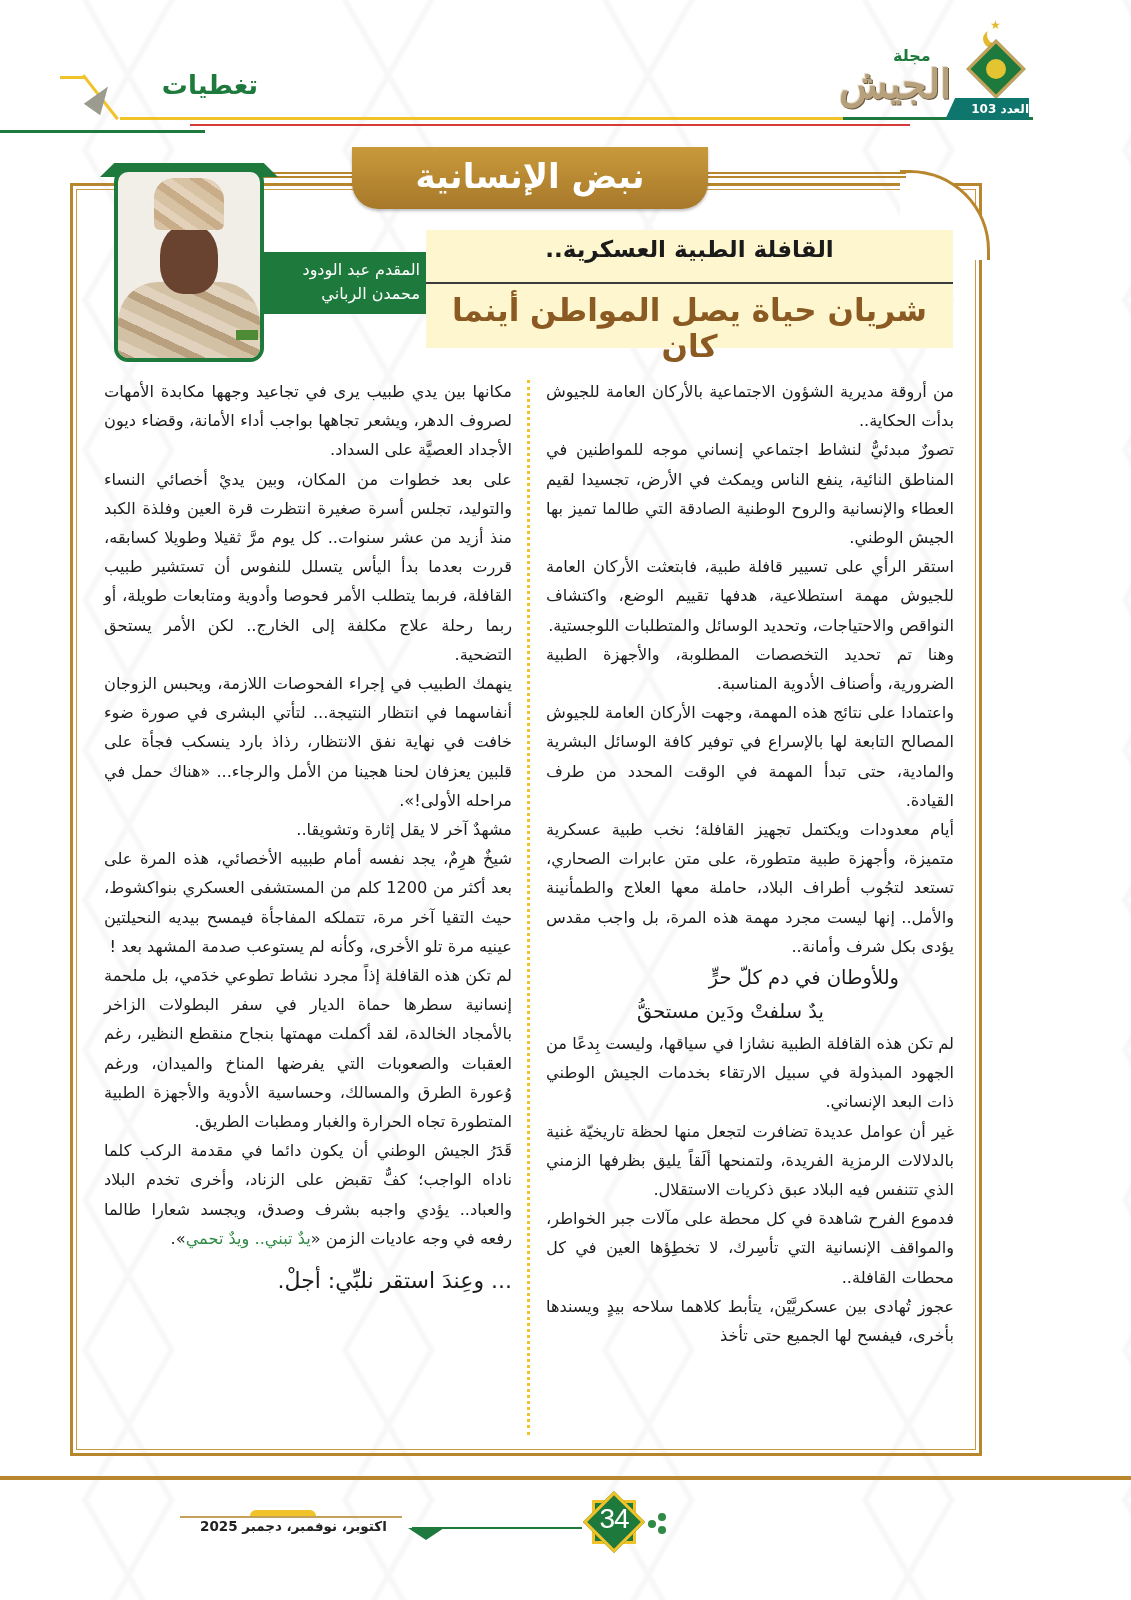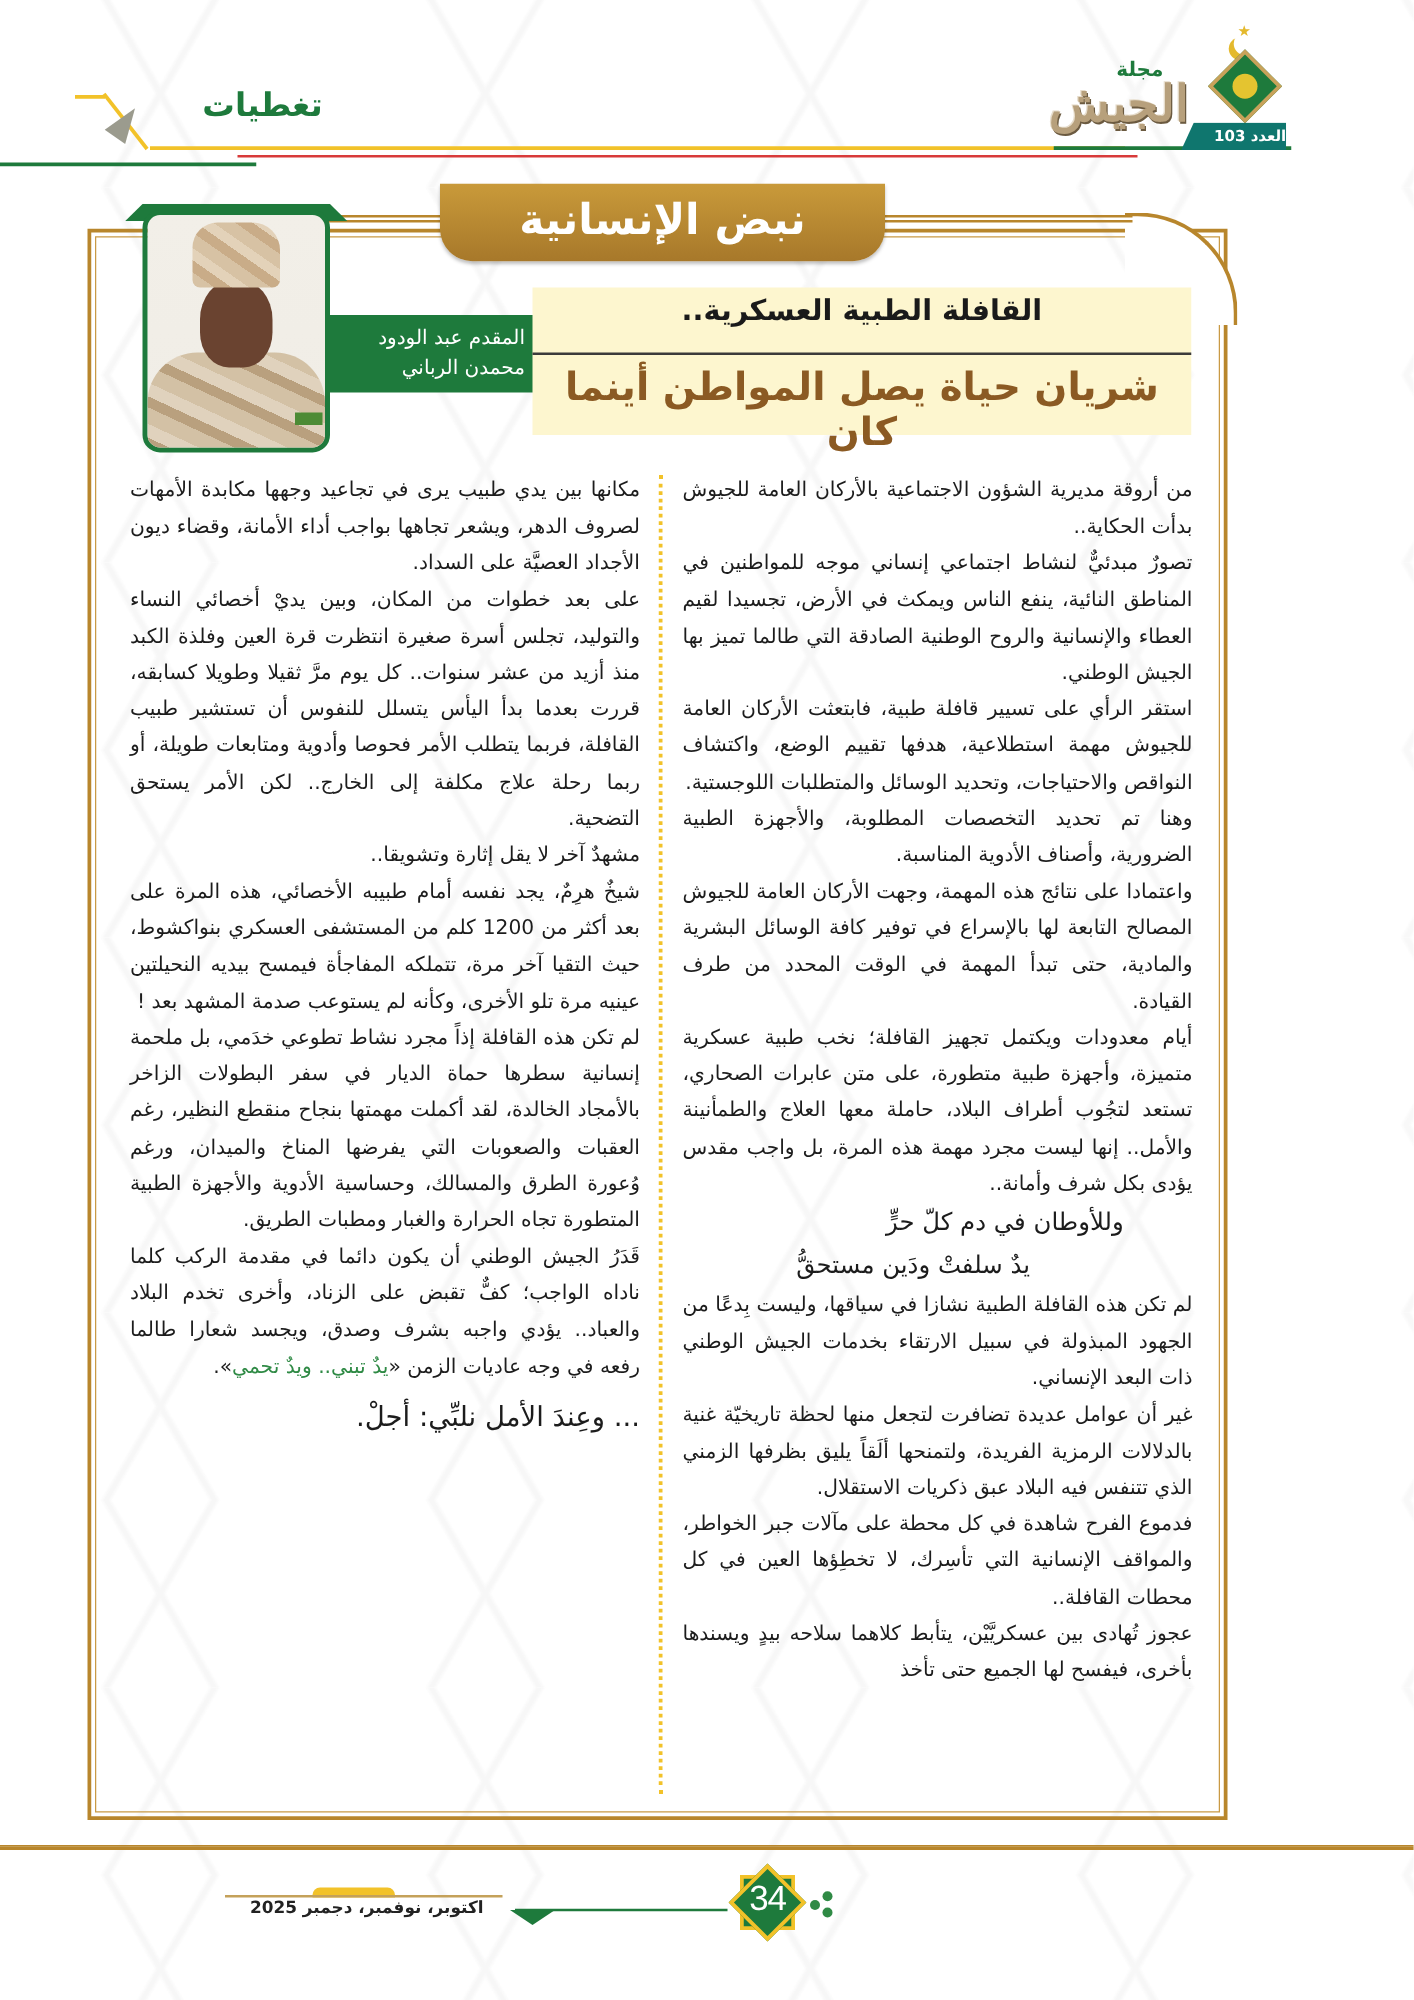--- a/index.html
+++ b/index.html
@@ -252,25 +252,26 @@
   <p>غير أن عوامل عديدة تضافرت لتجعل منها لحظة تاريخيّة غنية بالدلالات الرمزية الفريدة، ولتمنحها ألَقاً يليق بظرفها الزمني الذي تتنفس فيه البلاد عبق ذكريات الاستقلال.</p>
   <p>فدموع الفرح شاهدة في كل محطة على مآلات جبر الخواطر، والمواقف الإنسانية التي تأسِرك، لا تخطِؤها العين في كل محطات القافلة..</p>
   <p>عجوز تُهادى بين عسكريَّيْن، يتأبط كلاهما سلاحه بيدٍ ويسندها بأخرى، فيفسح لها الجميع حتى تأخذ</p>
 </div>
 
 <div class="col-divider"></div>
 
 <div class="col col-left">
   <p>مكانها بين يدي طبيب يرى في تجاعيد وجهها مكابدة الأمهات لصروف الدهر، ويشعر تجاهها بواجب أداء الأمانة، وقضاء ديون الأجداد العصيَّة على السداد.</p>
   <p>على بعد خطوات من المكان، وبين يديْ  أخصائي النساء والتوليد، تجلس أسرة صغيرة انتظرت قرة العين وفلذة الكبد منذ أزيد من عشر سنوات.. كل يوم مرَّ ثقيلا وطويلا كسابقه، قررت بعدما بدأ اليأس يتسلل للنفوس أن تستشير طبيب القافلة، فربما يتطلب الأمر فحوصا وأدوية ومتابعات طويلة، أو ربما رحلة علاج مكلفة إلى الخارج.. لكن الأمر يستحق التضحية.</p>
+  <p>ينهمك الطبيب في إجراء الفحوصات اللازمة، ويحبس الزوجان أنفاسهما في انتظار النتيجة... لتأتي البشرى في صورة ضوء خافت في نهاية نفق الانتظار، رذاذ بارد ينسكب فجأة على قلبين يعزفان لحنا هجينا من الأمل والرجاء... «هناك حمل في مراحله الأولى!».</p>
   <p>مشهدٌ آخر لا يقل إثارة وتشويقا..</p>
   <p>شيخٌ هرِمٌ، يجد نفسه أمام طبيبه الأخصائي، هذه المرة على بعد أكثر من 1200 كلم من المستشفى العسكري بنواكشوط، حيث التقيا آخر مرة، تتملكه المفاجأة فيمسح بيديه النحيلتين عينيه مرة تلو الأخرى، وكأنه لم يستوعب صدمة المشهد بعد !</p>
   <p>لم تكن هذه القافلة إذاً مجرد نشاط تطوعي خدَمي، بل ملحمة إنسانية سطرها حماة الديار في سفر البطولات الزاخر بالأمجاد الخالدة، لقد أكملت مهمتها بنجاح منقطع النظير، رغم العقبات والصعوبات التي يفرضها المناخ والميدان، ورغم وُعورة الطرق والمسالك، وحساسية الأدوية والأجهزة الطبية المتطورة تجاه الحرارة والغبار ومطبات الطريق.</p>
   <p><span>قَدَرُ الجيش الوطني أن يكون دائما في مقدمة الركب كلما ناداه الواجب؛ كفٌّ تقبض على الزناد، وأخرى تخدم البلاد والعباد.. يؤدي واجبه بشرف وصدق، ويجسد شعارا طالما رفعه في وجه عاديات الزمن «</span><span class="green">يدٌ تبني.. ويدٌ تحمي</span><span>».</span></p>
-  <div class="closing">... وعِندَ الأمل نلبِّي: أجلْ.</div>
+  <div class="closing">... وعِندَ استقر نلبِّي: أجلْ.</div>
 </div>
 
 <div class="footer-gold"></div>
 <div class="footer-yellow-bump"></div>
 <div class="footer-date-line"></div>
 <div class="footer-date">اكتوبر، نوفمبر، دجمبر 2025</div>
 <div class="footer-green-line"></div>
 <div class="footer-green-tri"></div>
 <div class="page-num-wrap">
   <div class="sq"></div>

